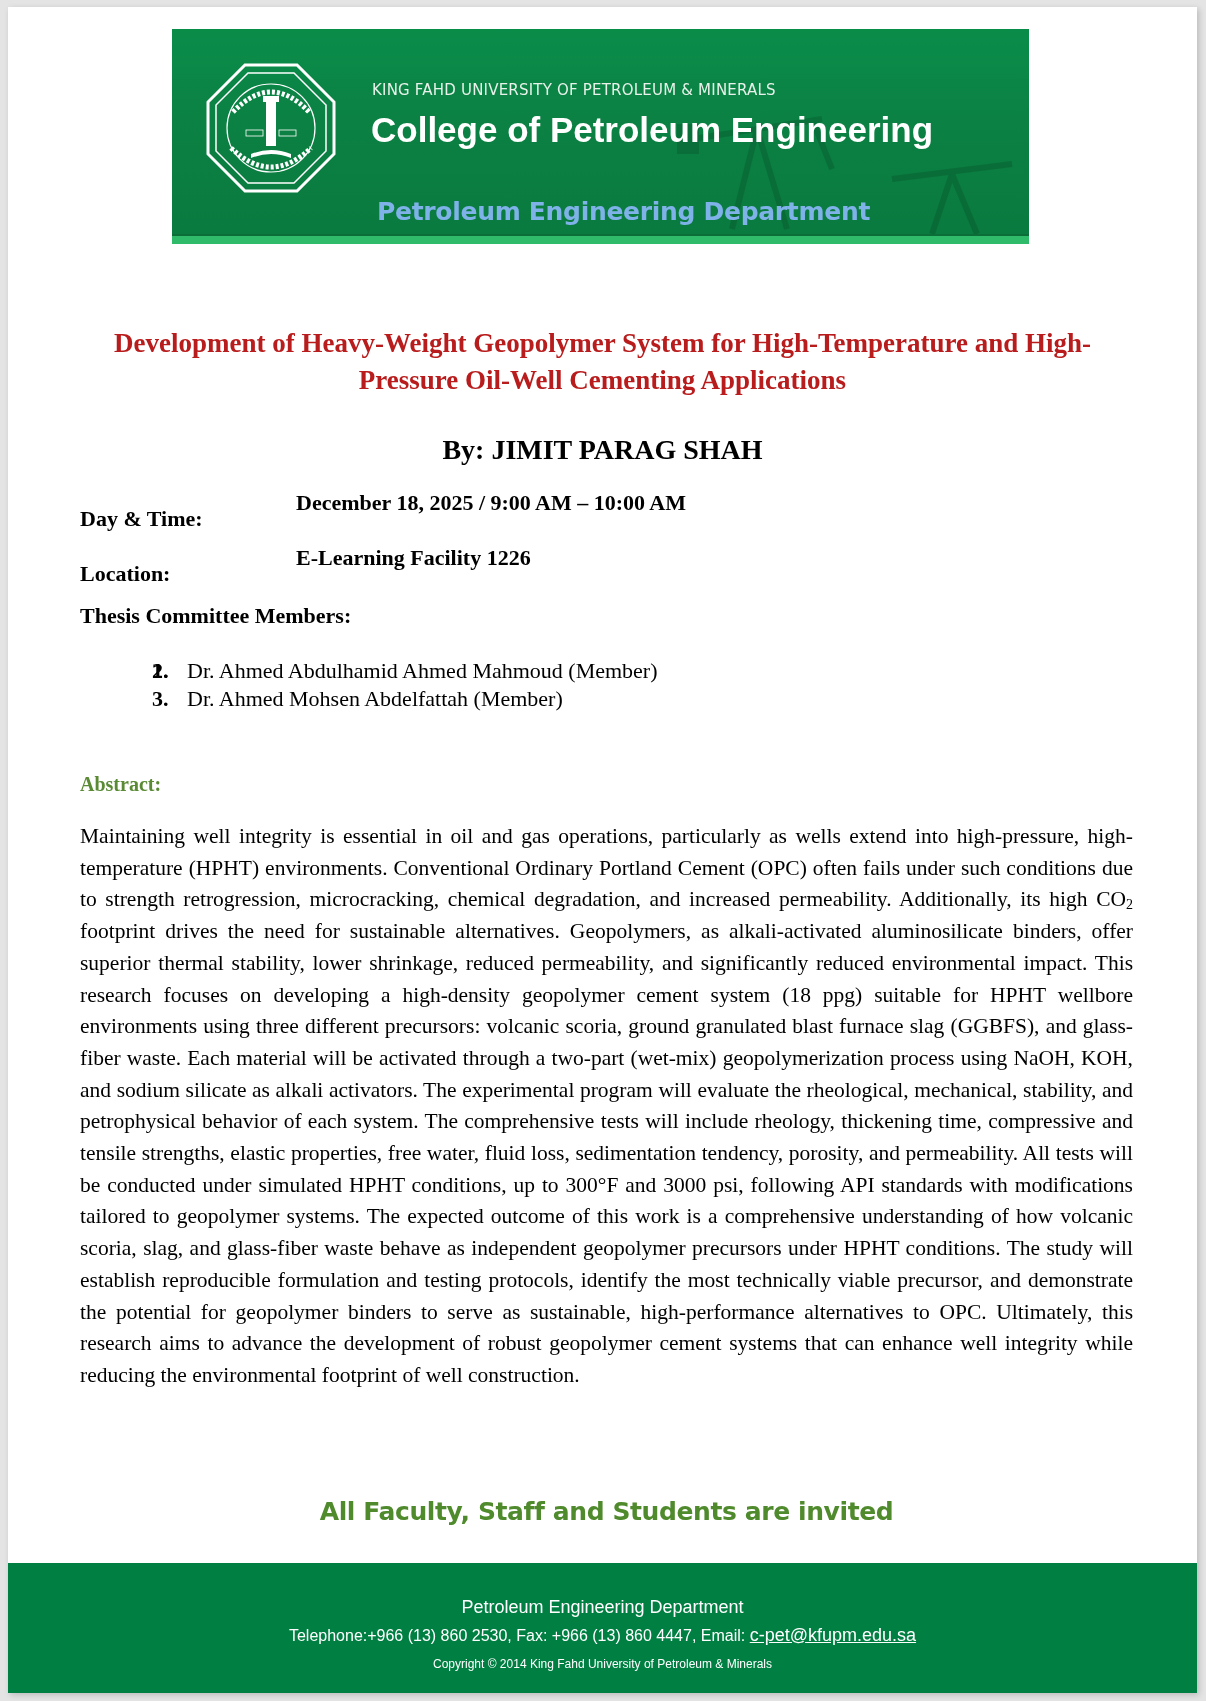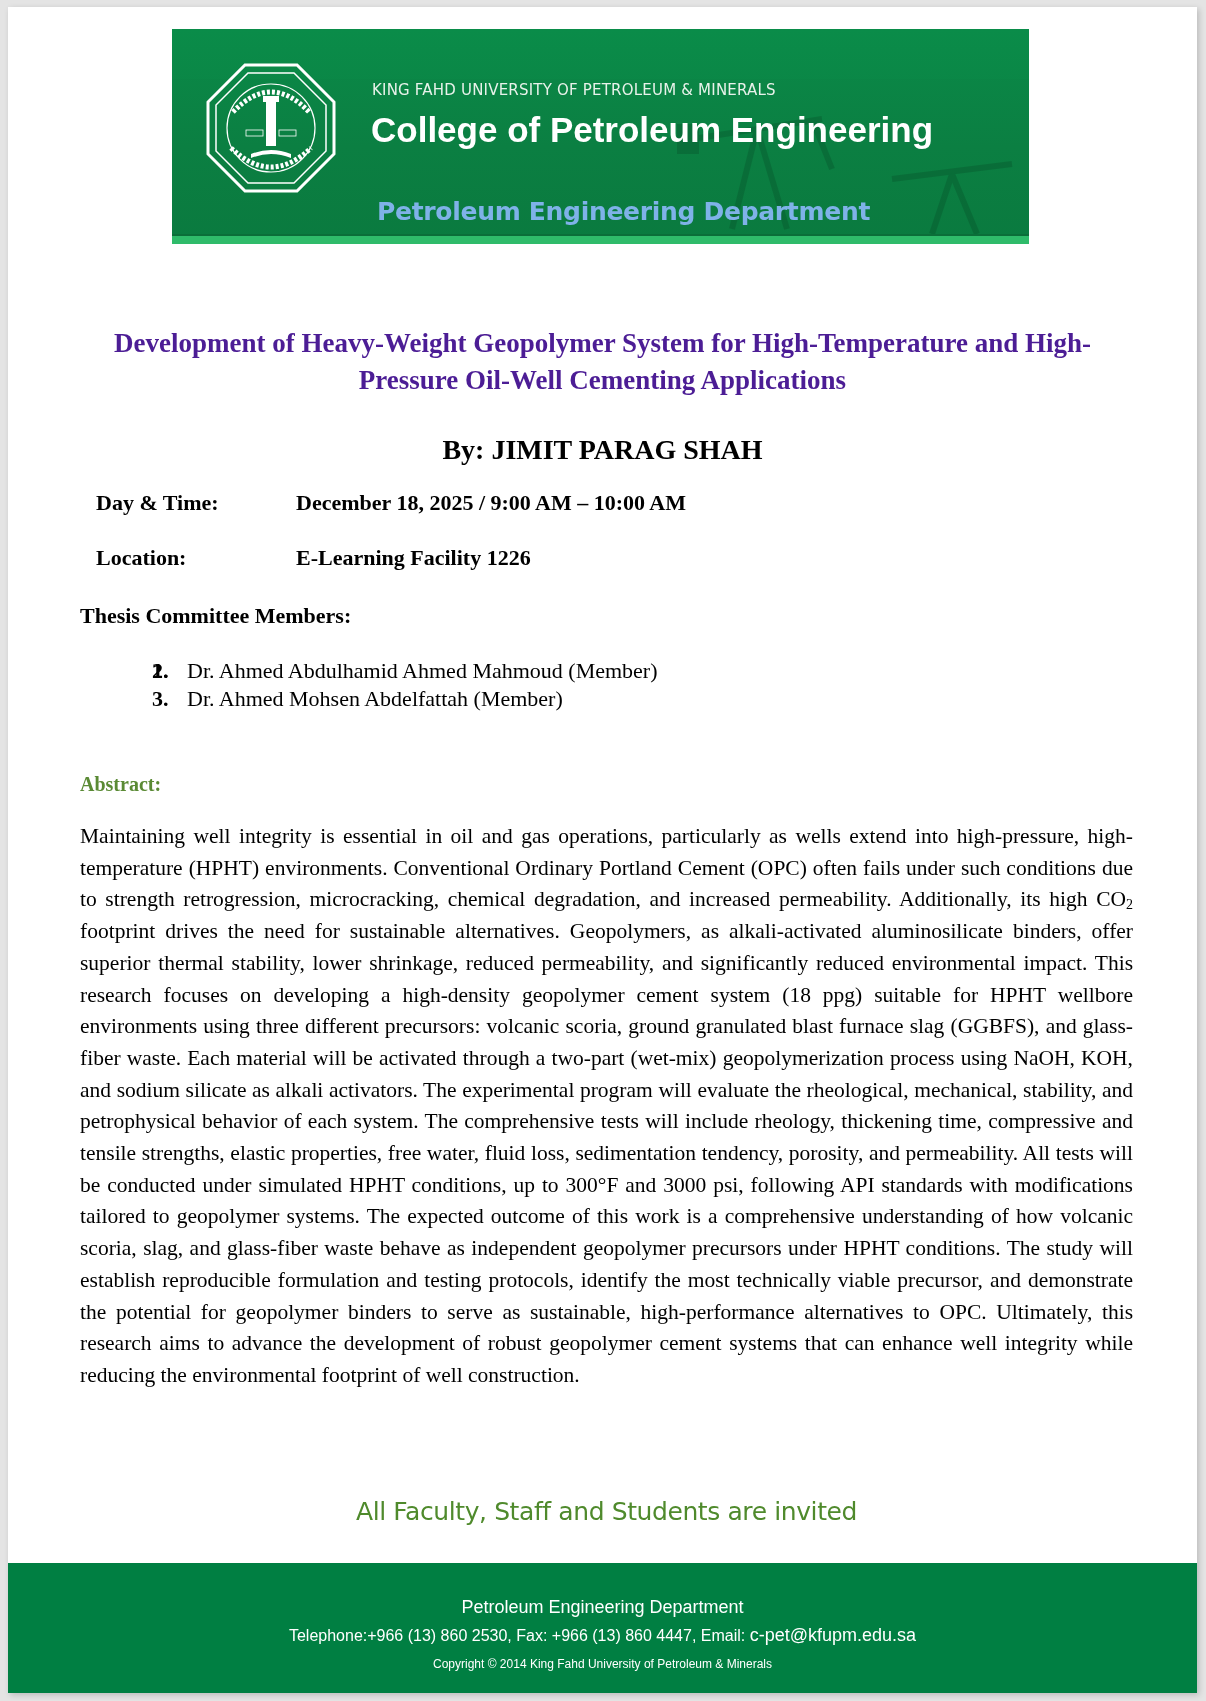--- a/index.html
+++ b/index.html
@@ -70,36 +70,36 @@
     font-weight: bold;
     font-size: 27px;
     color: #000;
   }
   .title {
     position: absolute; left: 70px; right: 70px; top: 318px;
     text-align: center;
     font-weight: bold;
     font-size: 27px;
     line-height: 37px;
-    color: #4c1d95;
+    color: #b91c1c;
   }
   .by {
     position: absolute; left: 0; right: 0; top: 427px;
     text-align: center;
     font-weight: bold;
     font-size: 28px;
     color: #000;
   }
   .info-row {
     position: absolute; left: 72px;
     font-weight: bold;
     font-size: 22px;
     color: #000;
   }
-  .info-row .lbl { position: absolute; left: 16px; white-space: nowrap; }
+  .info-row .lbl { position: absolute; left: 0; white-space: nowrap; margin-top: 16px; }
   .info-row .val { position: absolute; left: 216px; white-space: nowrap; }
   .committee-h {
     position: absolute; left: 72px; top: 596px;
     font-weight: bold; font-size: 22px; color: #000;
   }
   .committee {
     position: absolute; left: 144px; top: 650px;
     margin: 0; padding: 0; list-style: none;
     font-size: 22px; line-height: 27.5px; color: #000;
   }
@@ -116,38 +116,38 @@
     line-height: 31.7px;
     text-align: justify;
     color: #000;
     margin: 0;
   }
   .abstract sub { font-size: 14px; vertical-align: -3px; line-height: 0; }
   .invited {
     position: absolute; left: 0; right: 0; top: 1490px;
     text-align: center;
     font-family: "DejaVu Sans", sans-serif;
-    font-weight: normal;
+    font-weight: bold;
     font-size: 25px;
     color: #4f8a2c;
     letter-spacing: -0.4px;
     margin-left: 8px;
   }
   
   .footer {
     position: absolute; left: 0; top: 1556px;
     width: 1189px; height: 130px;
     background: #007f42;
     color: #ffffff;
     font-family: "Liberation Sans", sans-serif;
     text-align: center;
   }
   .f-dept { position: absolute; left: 0; right: 0; top: 34px; font-size: 18px; }
   .f-contact { position: absolute; left: 0; right: 0; top: 62px; font-size: 16px; }
-  .f-contact a { color: #fff; font-size: 18px; }
+  .f-contact a { color: #fff; text-decoration: underline; font-size: 18px; }
   .f-copy { position: absolute; left: 0; right: 0; top: 94px; font-size: 12px; }
 </style>
 </head>
 <body>
 
 <div class="page">
 
   <div class="banner">
     <svg class="banner-bg" width="857" height="215" viewBox="0 0 857 215">
       <g stroke="#03361b" stroke-width="6" fill="none">

